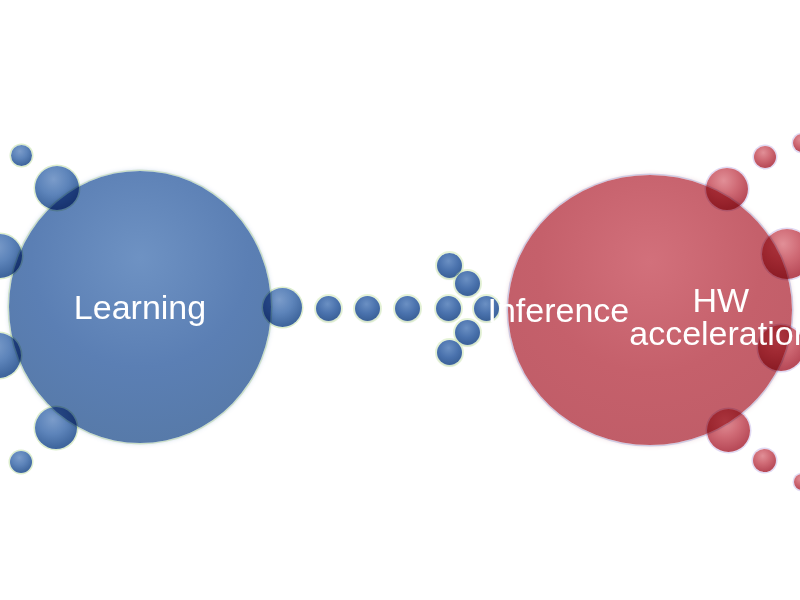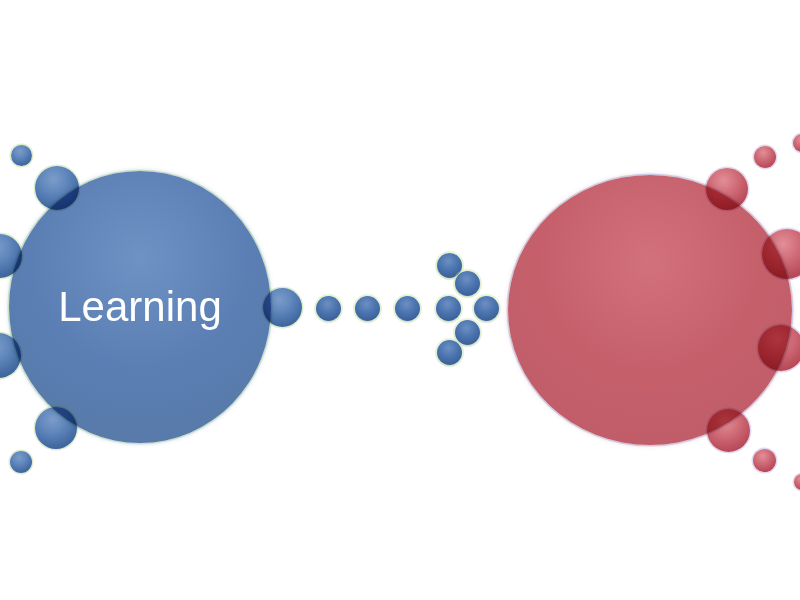--- a/index.html
+++ b/index.html
@@ -35,21 +35,21 @@
   }
   .dot {
     position:absolute; width:25px; height:25px; border-radius:50%;
     background: radial-gradient(circle at 46% 32%, #6b90c3 0%, var(--dot-color,#4a72ad) 45%, #3a6097 78%, #35598e 100%);
     box-shadow: 0 0 0 2px rgba(198,228,162,0.42), 0 1px 2px rgba(40,70,110,0.25);
   }
   .label {
     position:absolute; z-index:5;
     display:flex; flex-direction:row; align-items:center; justify-content:center;
     color: var(--text-color,#ffffff);
-    font-size:42px; line-height:1.0; text-align:center;
+    font-size:34px; line-height:1.0; text-align:center;
     pointer-events:none;
   }
   .label.left  { left:9px;  top:171px; width:262px; height:272px; }
   .label.right { left:508px; top:175px; width:284px; height:270px; }
   .label p { margin:0; }
   .label p + p { margin-top:13px; }
   .label .wrap2 { width:200px; line-height:0.95; }
 </style>
 </head>
 <body>
@@ -84,14 +84,18 @@
 
   <div class="sat red" style="left:754px; top:146px; width:22px; height:22px;"></div>
   <div class="sat red" style="left:793px; top:134px; width:18px; height:18px;"></div>
   <div class="sat red" style="left:706px; top:168px; width:42px; height:42px;"></div>
   <div class="sat red" style="left:762px; top:229px; width:50px; height:50px;"></div>
   <div class="sat red" style="left:758px; top:325px; width:46px; height:46px;"></div>
   <div class="sat red" style="left:707px; top:409px; width:43px; height:43px;"></div>
   <div class="sat red" style="left:753px; top:449px; width:23px; height:23px;"></div>
   <div class="sat red" style="left:794px; top:474px; width:16px; height:16px;"></div>
 
+  <div class="label right">
+    <p>Inference</p>
+    <p class="wrap2">HW acceleration</p>
+  </div>
 
 </div>
 
 </body></html>

